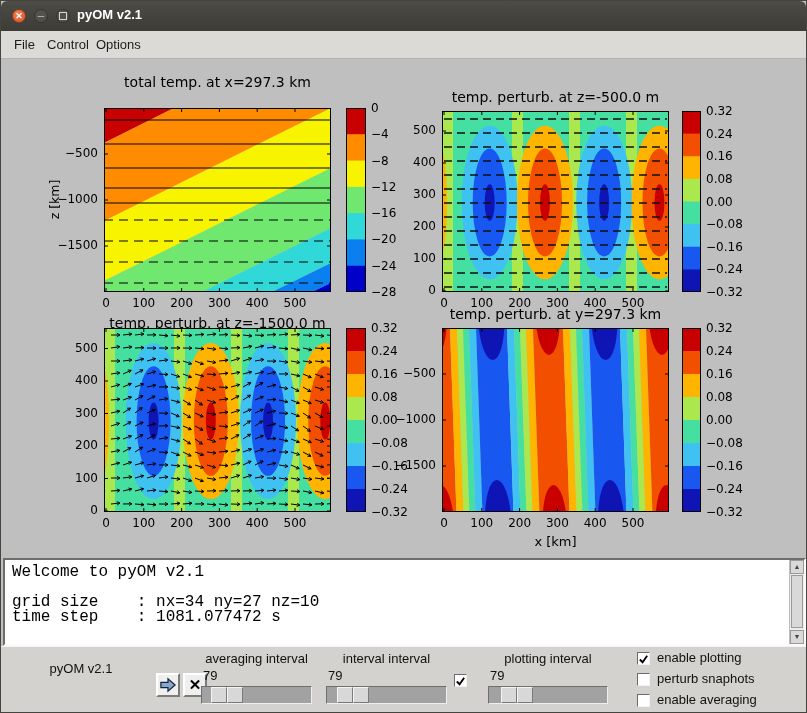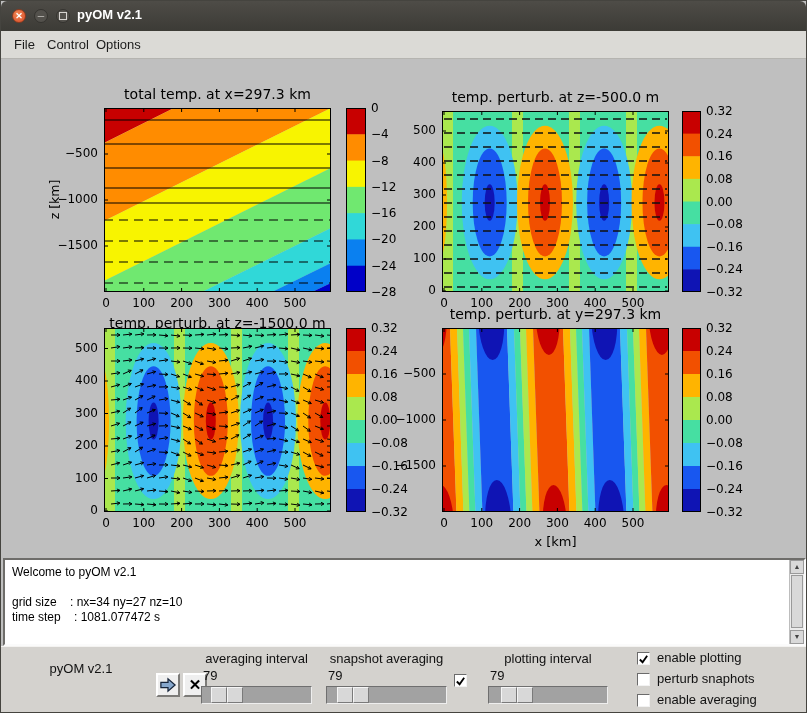--- a/index.html
+++ b/index.html
@@ -28,21 +28,21 @@
           font-family:"DejaVu Sans",sans-serif;}
   .ptitle{position:absolute;font-size:14px;color:#000;text-align:center;white-space:nowrap;}
   .ticklab{position:absolute;font-size:12px;color:#000;white-space:nowrap;}
   .ylab-rot{position:absolute;font-size:12.5px;color:#000;transform:rotate(-90deg);transform-origin:center;}
   .pl-svg,.cb-svg{position:absolute;}
   
   #console{position:absolute;left:2px;top:557px;width:803px;height:88px;background:#ffffff;
            border-top:2px solid #6e6d6a;border-left:2px solid #6e6d6a;
            border-bottom:2px solid #fbfbfb;border-right:2px solid #fbfbfb;box-sizing:border-box;}
   #console-text{position:absolute;left:7px;top:5px;right:20px;
-                font-family:Liberation Sans, sans-serif;font-size:12px;color:#000;}
+                font-family:Liberation Mono, monospace;font-size:16px;color:#000;}
   #console-text div{white-space:pre;min-height:15px;line-height:15px;}
   #console-sb{position:absolute;right:0;top:0;width:14px;height:84px;background:#ececec;border-left:1px solid #bdbdbd;}
   .sb-arrow{position:absolute;left:0;width:14px;height:14px;background:#d9d9d9;border:1px solid #9a9a9a;
             box-sizing:border-box;font-size:7px;color:#444;text-align:center;line-height:12px;cursor:pointer;}
   #sb-up{top:0;} #sb-down{bottom:0;}
   #sb-thumb{position:absolute;left:1px;top:15px;width:12px;height:53px;background:#d9d9d9;
             border:1px solid #9a9a9a;box-sizing:border-box;cursor:pointer;}
   
   #controlbar{position:absolute;left:0;top:645px;width:807px;height:68px;background:#d4d2ce;
               border-top:1px solid #f4f3f1;font-size:13px;color:#111;}
@@ -81,21 +81,21 @@
     <span id="wtitle">pyOM v2.1</span>
   </div>
 
   <div id="menubar">
     <span class="menu-item" style="left:13px">File</span>
     <span class="menu-item" style="left:46px">Control</span>
     <span class="menu-item" style="left:95px">Options</span>
   </div>
 
   <div id="figure">
-      <div class="ptitle" style="left: 73px; top: 27px; width: 287px;">total temp. at x=297.3 km</div>
+      <div class="ptitle" style="left: 73px; top: 15px; width: 287px;">total temp. at x=297.3 km</div>
       <svg width="227" height="184" viewBox="0 0 227 184" class="pl-svg" style="left: 103px; top: 49px;">
         <polygon points="0,0 70,0 0,35" fill="#c80000"></polygon>
         <polygon points="0,113 0,35 70,0 227,0" fill="#ff8c00"></polygon>
         <polygon points="0,173 0,113 227,0 227,60" fill="#f8f400"></polygon>
         <polygon points="0,184 0,173 227,60 227,120 98,184" fill="#70e870"></polygon>
         <polygon points="98,184 227,120 227,155 168,184" fill="#30d8d8"></polygon>
         <polygon points="168,184 227,155 227,175 208,184" fill="#0a80f0"></polygon>
         <polygon points="208,184 227,175 227,184" fill="#0000c8"></polygon>
         <path d="M0,12H227 M0,36H227 M0,60H227 M0,80H227 M0,95H227" stroke="#000" stroke-width="1" fill="none"></path>
         <path d="M0,112H227 M0,133H227 M0,154H227 M0,175H227" stroke="#000" stroke-width="1.2" stroke-dasharray="9 6" fill="none"></path>
@@ -379,21 +379,21 @@
     <div id="sliders-zone">
         <div class="slider-group" style="left: 200px; width: 111px;">
           <div class="sl-label">averaging interval</div>
           <div class="sl-value" style="left: 2px;">79</div>
           <div class="trough" style="left: 0px; width: 111px;">
             <div class="thumb" style="left: 9px;"></div>
             <div class="thumb" style="left: 25px;"></div>
           </div>
         </div>
         <div class="slider-group" style="left: 325px; width: 121px;">
-          <div class="sl-label">snapshot averaging</div>
+          <div class="sl-label">interval interval</div>
           <div class="sl-value" style="left: 2px;">79</div>
           <div class="trough" style="left: 0px; width: 121px;">
             <div class="thumb" style="left: 10px;"></div>
             <div class="thumb" style="left: 26px;"></div>
           </div>
         </div>
         <div class="slider-group" style="left: 487px; width: 120px;">
           <div class="sl-label">plotting interval</div>
           <div class="sl-value" style="left: 2px;">79</div>
           <div class="trough" style="left: 0px; width: 120px;">

